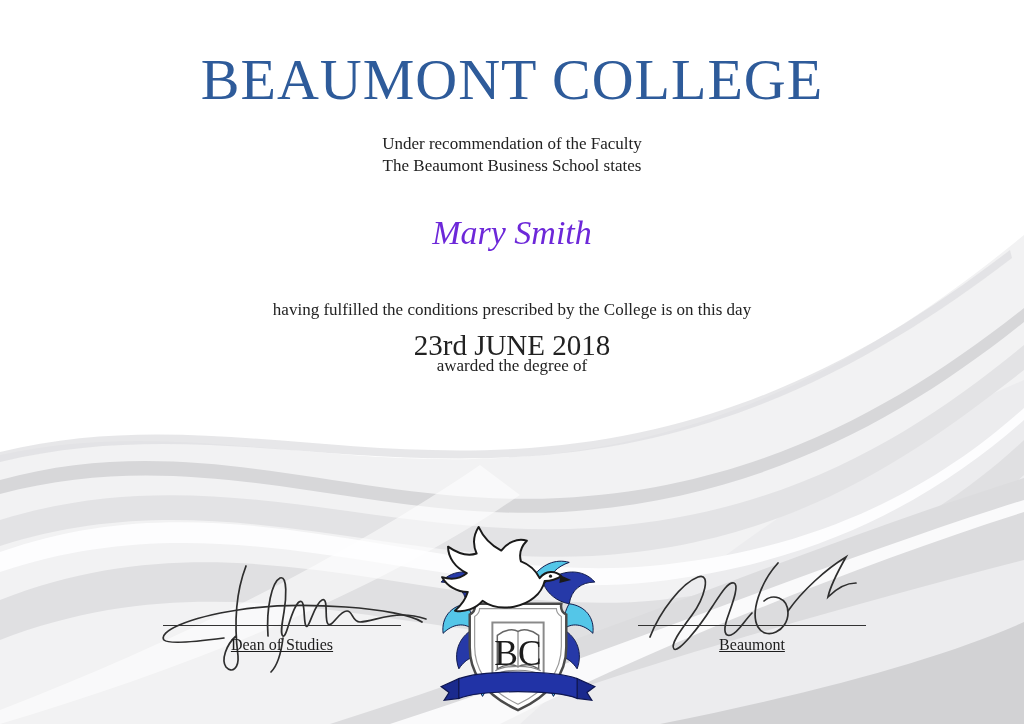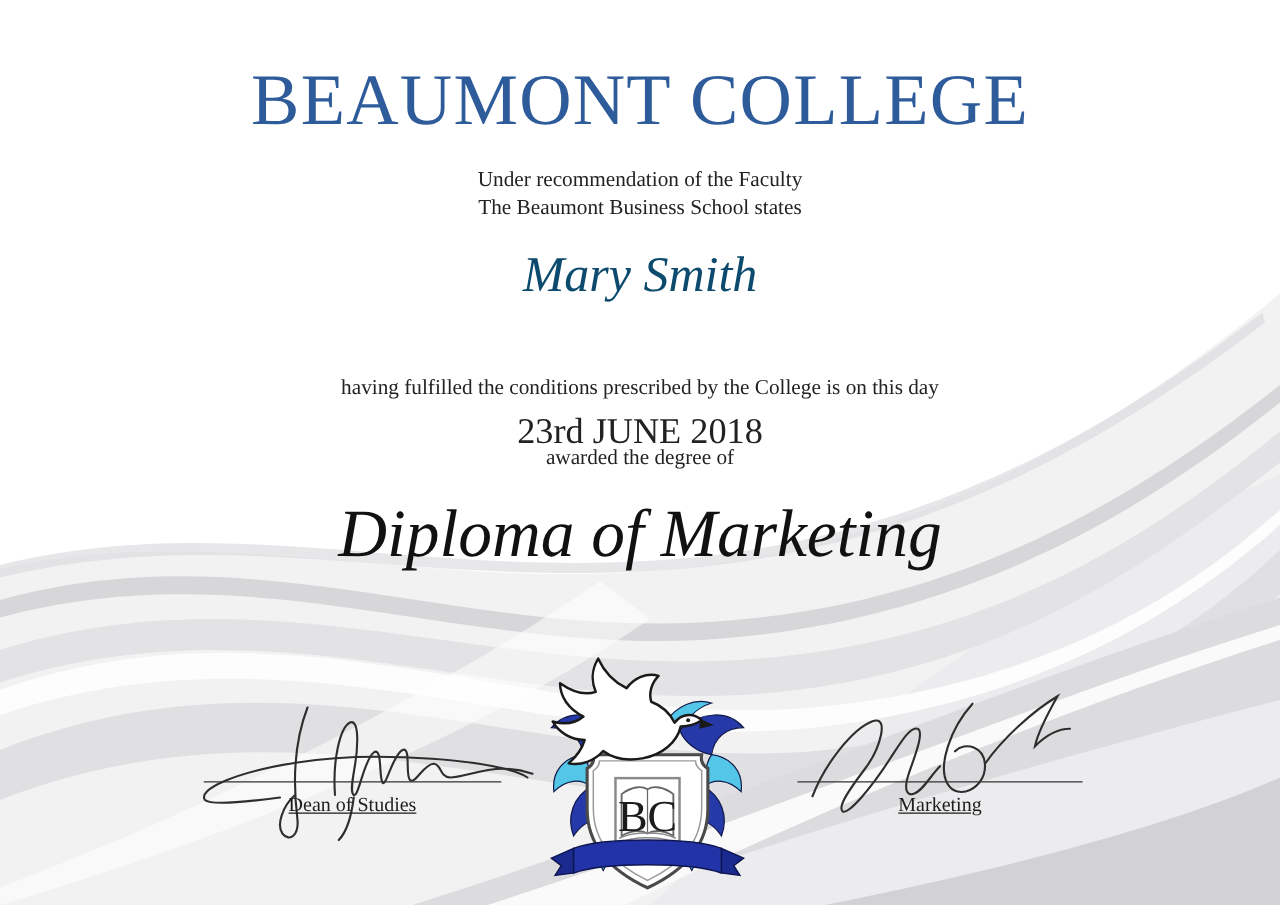--- a/index.html
+++ b/index.html
@@ -13,21 +13,21 @@
     margin:0 auto;
   }
   .bg{position:absolute;left:0;top:0;width:1024px;height:724px;}
   .layer{position:absolute;left:0;width:100%;text-align:center;z-index:2;}
   .college-name{
     top:46px;font-size:58px;letter-spacing:1px;
     color:#2e5b9a;font-weight:400;
   }
   .rec-line1{top:134px;font-size:17px;}
   .rec-line2{top:156px;font-size:17px;}
-  .recipient{top:196px;font-size:40px;font-style:italic;color:#0c4a6e;}
+  .recipient{top:214px;font-size:34px;font-style:italic;color:#6d28d9;}
   .condition{top:300px;font-size:17px;}
   .award-date{top:329px;font-size:29px;}
   .award-text{top:356px;font-size:17px;}
   .degree{top:396px;font-size:54px;font-style:italic;color:#111;}
   .sig-svg{position:absolute;z-index:3;}
   .sig-line{position:absolute;border-top:1px solid #333;height:0;z-index:3;}
   .sig-label{position:absolute;font-size:16px;text-align:center;z-index:3;color:#1d1d1d;text-decoration:underline;}
   .sig-line-left{left:163px;top:625px;width:238px;}
   .sig-label-left{left:163px;top:636px;width:238px;}
   .sig-line-right{left:638px;top:625px;width:228px;}
@@ -53,42 +53,41 @@
     <path d="M0,452 C180,408 330,462 530,448 C730,434 880,350 1010,250 L1012,258 C884,356 732,442 532,456 C332,470 182,418 0,462 Z" fill="#dddddf" opacity="0.7"></path>
   </svg>
 
   <div class="layer college-name">BEAUMONT COLLEGE</div>
   <div class="layer rec-line1">Under recommendation of the Faculty</div>
   <div class="layer rec-line2">The Beaumont Business School states</div>
   <div class="layer recipient">Mary Smith</div>
   <div class="layer condition">having fulfilled the conditions prescribed by the College is on this day</div>
   <div class="layer award-date">23rd JUNE 2018</div>
   <div class="layer award-text">awarded the degree of</div>
-  <div class="layer degree">Diploma of Marketing</div>
 
   <svg class="sig-svg" style="left:150px;top:548px;" width="290" height="125" viewBox="0 0 290 125">
     <g fill="none" stroke="#2e2e2e" stroke-width="1.7" stroke-linecap="round">
       <path d="M272,74 C252,60 150,52 88,62 C36,70 8,84 14,92 C18,96 44,94 74,90"></path>
       <path d="M96,18 C86,44 84,76 88,108 C89,120 82,126 76,119 C71,112 76,97 86,88"></path>
       <path d="M118,88 C116,60 122,34 130,30 C138,27 136,52 134,64 C132,76 130,86 133,88 C137,90 141,60 149,54 C156,49 153,74 156,78 C159,82 164,56 172,52 C179,49 174,72 178,76 C182,80 189,63 197,63 C203,63 202,74 210,74 C220,74 235,67 252,67 C262,67 270,69 276,71"></path>
       <path d="M133,90 C131,106 127,118 121,124"></path>
     </g>
   </svg>
   <div class="sig-line sig-line-left"></div>
   <div class="sig-label sig-label-left">Dean of Studies</div>
 
   <svg class="sig-svg" style="left:632px;top:545px;" width="255" height="115" viewBox="0 0 255 115">
     <g fill="none" stroke="#2e2e2e" stroke-width="1.7" stroke-linecap="round">
       <path d="M18,92 C28,66 50,38 66,32 C80,27 72,54 60,70 C48,86 38,100 42,104 C46,108 66,84 80,62 C88,50 96,36 102,38 C108,40 99,62 95,74 C91,86 93,92 99,90 C106,88 112,76 120,68"></path>
       <path d="M146,18 C128,38 118,68 126,82 C134,96 156,86 156,68 C156,52 140,48 132,56"></path>
       <path d="M156,66 C170,46 194,24 214,12 C205,28 198,42 196,52 C204,44 214,38 224,38"></path>
     </g>
   </svg>
   <div class="sig-line sig-line-right"></div>
-  <div class="sig-label sig-label-right">Marketing</div>
+  <div class="sig-label sig-label-right">Beaumont</div>
 
   <svg class="crest" viewBox="0 0 196 205">
 
     <g stroke="#101a4a" stroke-width="1">
       <path d="M84,58 C74,44 60,38 46,42 C58,46 66,54 68,64 C74,62 80,60 84,58 Z" fill="#54c6e8"></path>
       <path d="M72,64 C54,48 32,48 20,62 C34,62 44,70 46,84 C58,82 68,74 72,64 Z" fill="#2639a8"></path>
       <path d="M46,84 C30,86 20,98 22,114 C32,104 44,103 52,110 C52,99 50,90 46,84 Z" fill="#54c6e8"></path>
       <path d="M52,110 C38,118 32,134 38,150 C46,138 56,135 66,140 C62,128 57,118 52,110 Z" fill="#2639a8"></path>
       <path d="M66,140 C56,150 54,164 62,178 C68,166 78,162 88,166 C80,156 72,147 66,140 Z" fill="#54c6e8"></path>
     </g>

